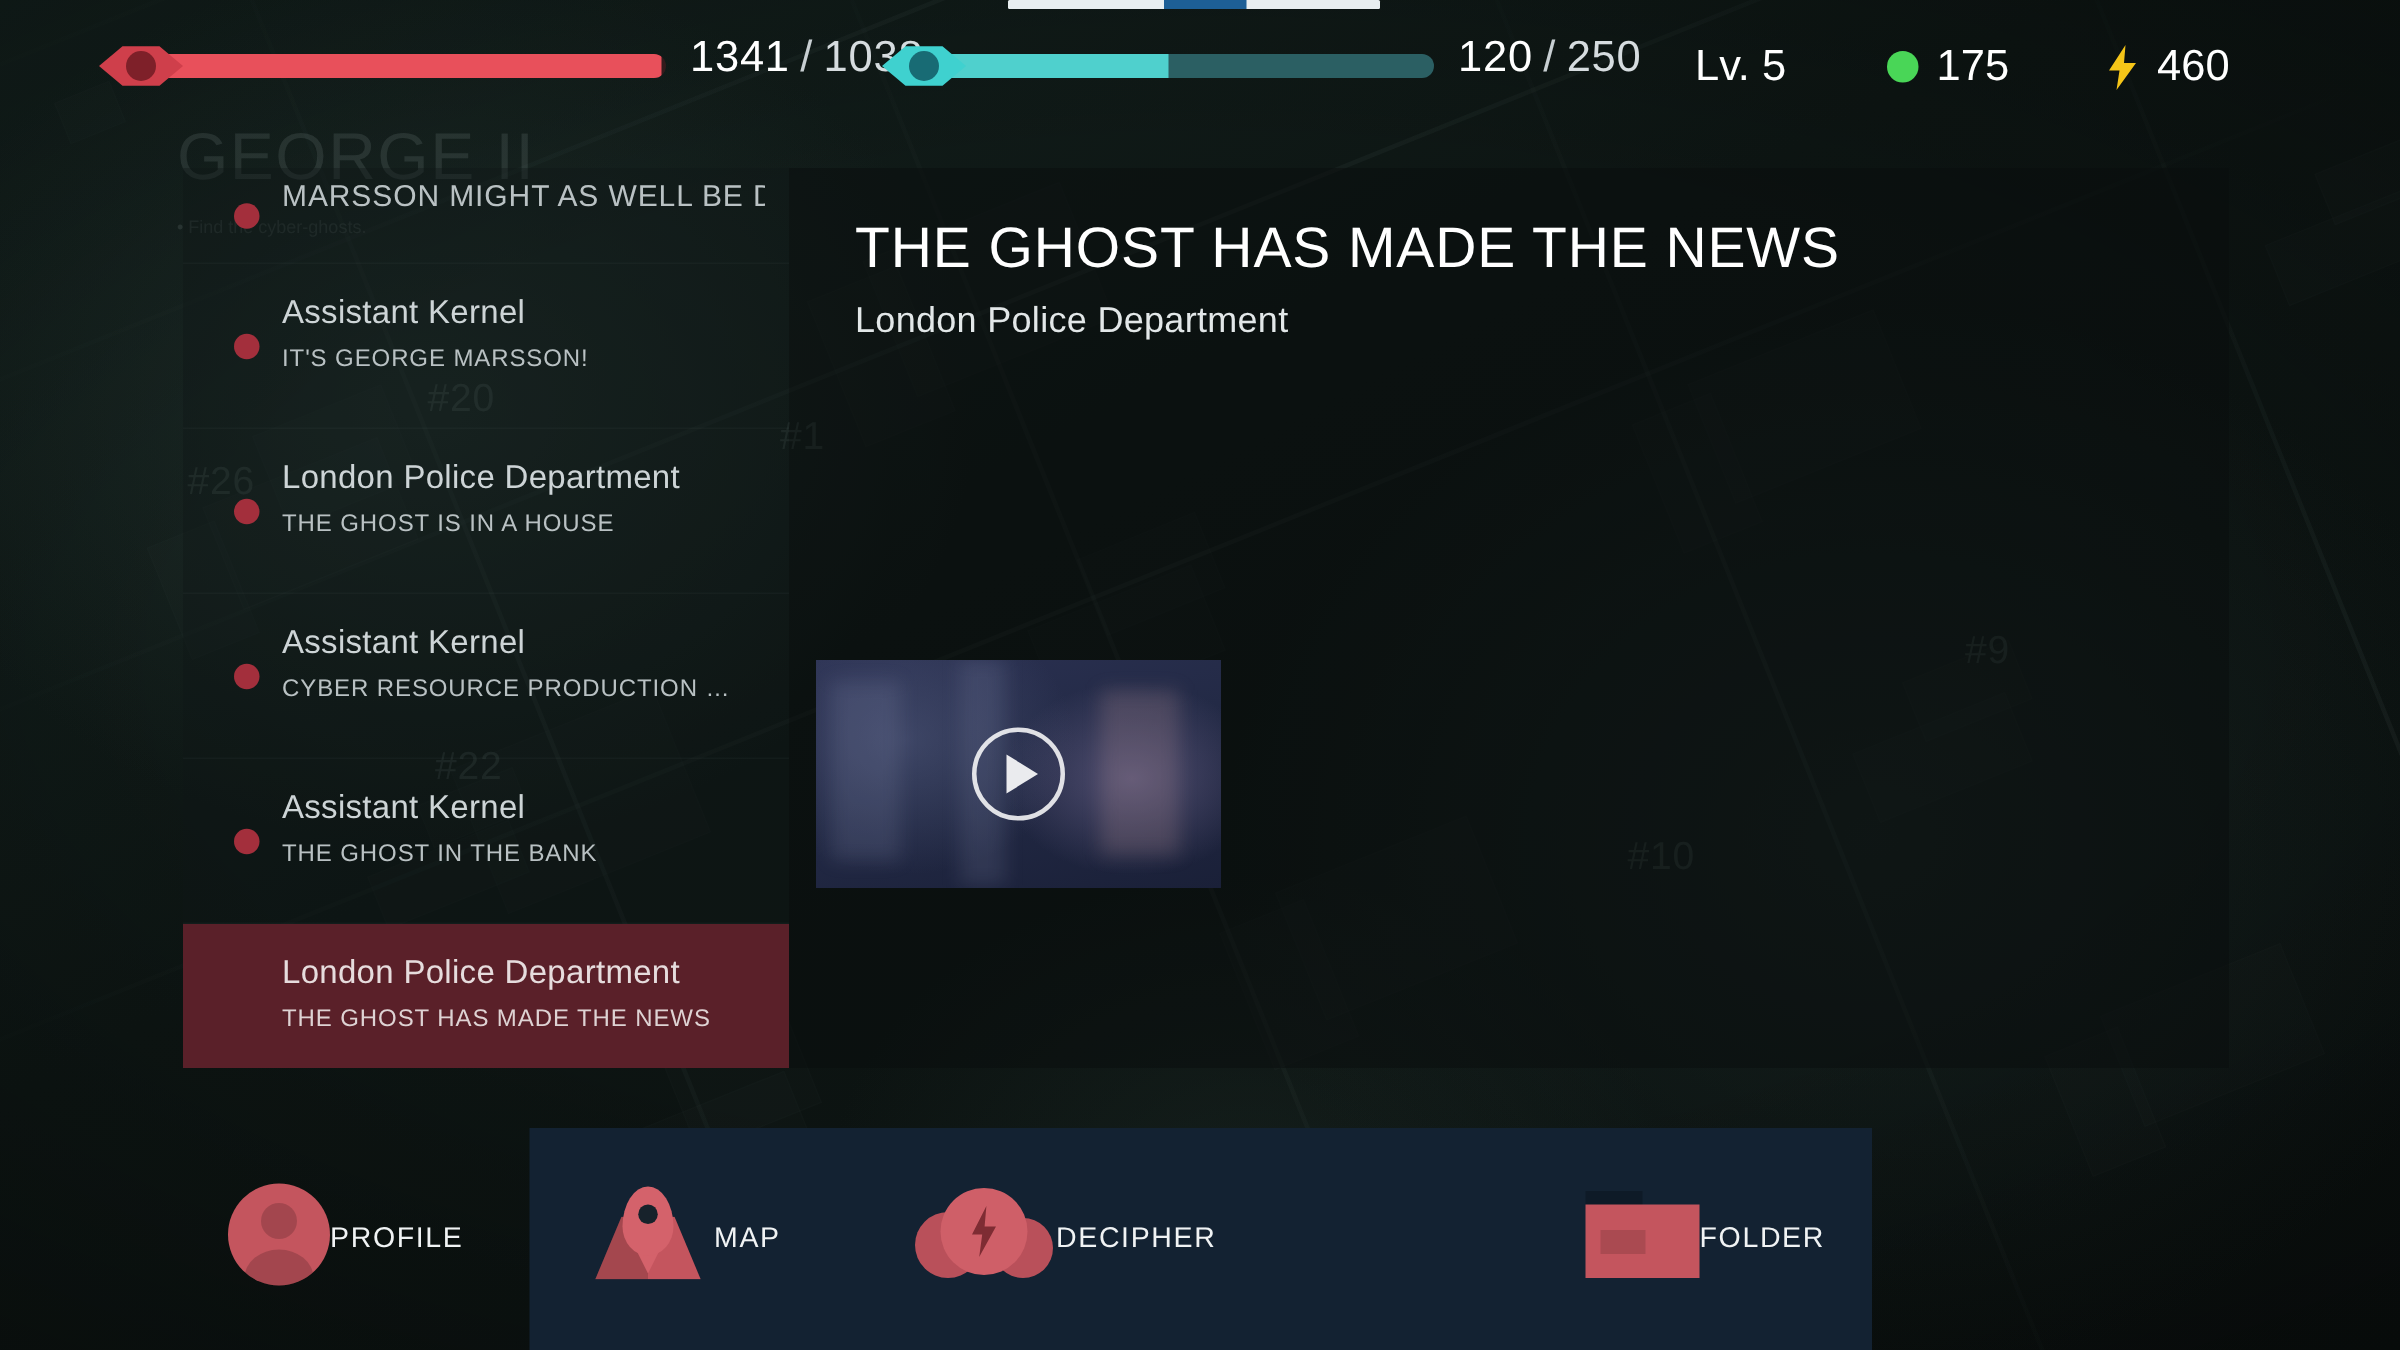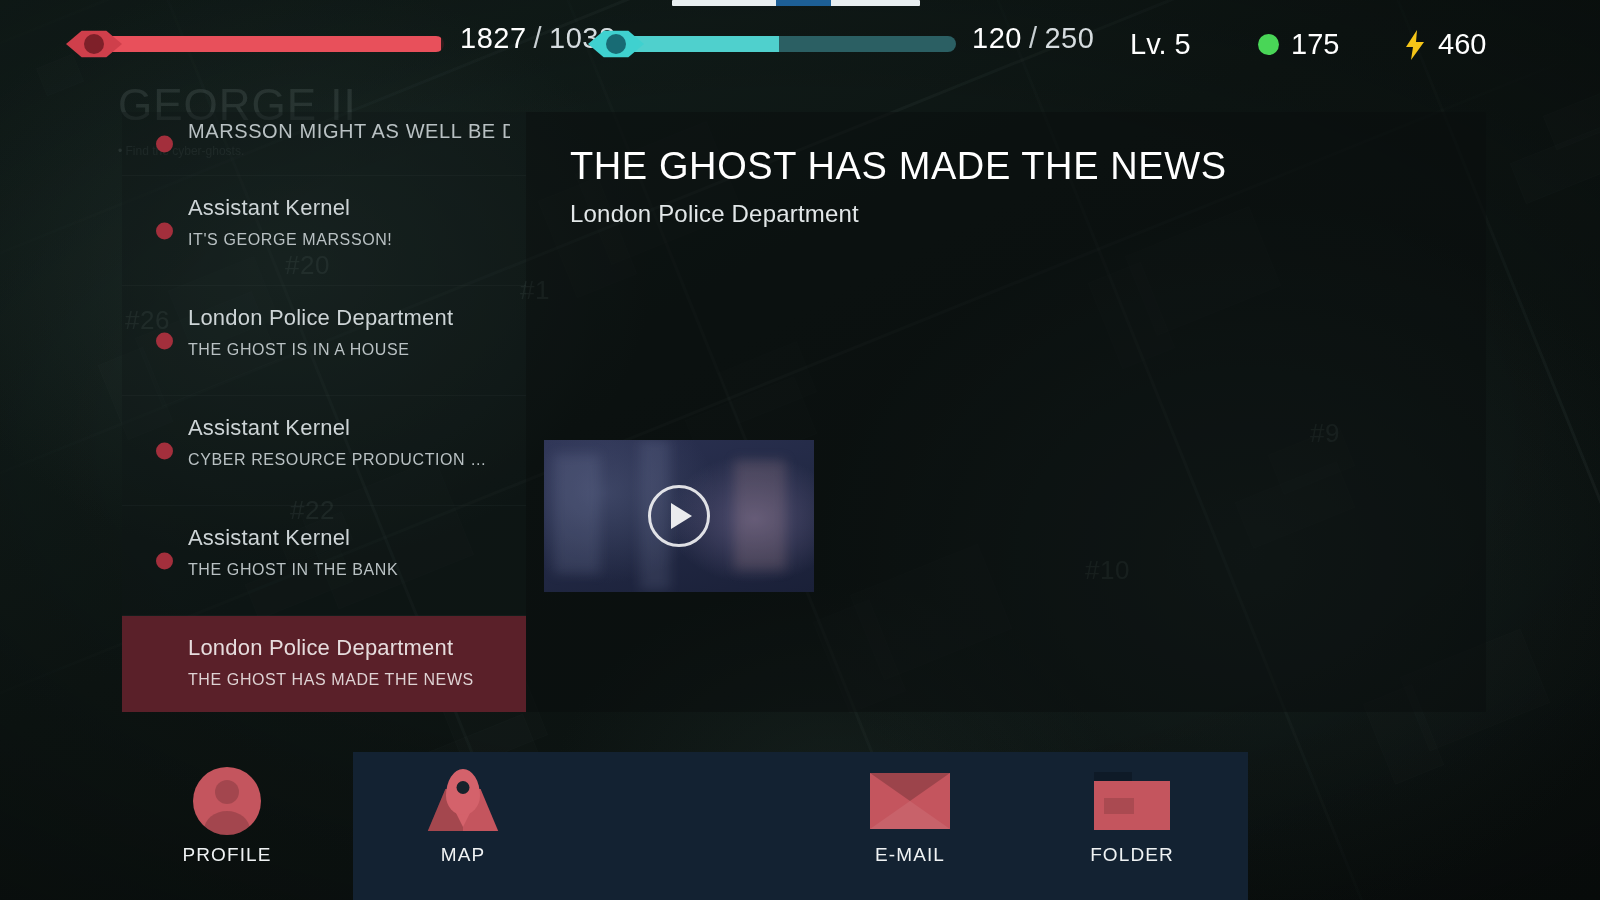--- a/index.html
+++ b/index.html
@@ -194,21 +194,21 @@
     border-left: 21px solid rgba(255,255,255,0.9);
   }
 
   
   .bottom-bar {
     position: absolute; left: 353px; top: 752px; width: 895px; height: 148px;
     background: #132232;
   }
   .nav-item {
     position: absolute; top: 752px; width: 150px; height: 130px;
-    display: flex; flex-direction: column; align-items: center;
+    display: flex; flex-direction: row; align-items: center;
     padding-top: 12px; cursor: pointer;
   }
   .nav-icon { height: 74px; display: flex; align-items: center; justify-content: center; position: relative; }
   .nav-label {
     margin-top: 6px; font-size: 19px; letter-spacing: 1.1px; color: #f0f3f4;
   }
 
   
   .ic-profile { width: 68px; height: 68px; border-radius: 50%; background: #c4555e; position: relative; overflow: hidden; }
   .ic-profile .head { position: absolute; left: 50%; top: 13px; transform: translateX(-50%); width: 24px; height: 24px; border-radius: 50%; background: rgba(0,0,0,0.17); }
@@ -298,21 +298,21 @@
 
   <div class="bar-health">
     <div class="bar-track">
       <div class="bar-fill" id="health-fill" style="width: 99%; background: rgb(232, 80, 91);"></div>
     </div>
     <div class="eye">
       <div class="eye-shape"></div>
         <div class="eye-pupil"></div>
     </div>
     <div class="bar-label" style="left:366px;top:-14px;">
-      <span>1827</span><span class="sep">/</span><span class="den">1038</span>
+      <span>1341</span><span class="sep">/</span><span class="den">1038</span>
     </div>
   </div>
 
   <div class="bar-energy">
     <div class="bar-track">
       <div class="bar-fill" id="energy-fill" style="width: 48%; background: rgb(79, 208, 205);"></div>
     </div>
     <div class="eye eye-cyan">
       <div class="eye-shape"></div>
         <div class="eye-pupil"></div>
@@ -402,30 +402,32 @@
       <div class="ic-map">
           <div class="base"></div>
           <div class="base2"></div>
           <div class="pin-tip"></div>
           <div class="pin"></div>
         </div>
     </div>
     <div class="nav-label">MAP</div>
   </div>
 
-
-  <div class="nav-item" style="left:835px;">
+  <div class="nav-item" style="left:608px;">
     <div class="nav-icon">
-      <div class="ic-mail">
-          <div class="tl"></div>
-          <div class="bl"></div>
+      <div class="ic-decipher">
+          <div class="c1"></div>
+          <div class="c3"></div>
+          <div class="c2"></div>
+          <div class="zap"></div>
         </div>
     </div>
-    <div class="nav-label">E-MAIL</div>
-  </div>
+    <div class="nav-label">DECIPHER</div>
+  </div>
+
 
   <div class="nav-item" style="left:1057px;">
     <div class="nav-icon">
       <div class="ic-folder">
           <div class="tab"></div>
           <div class="main"></div>
           <div class="notch"></div>
         </div>
     </div>
     <div class="nav-label">FOLDER</div>

